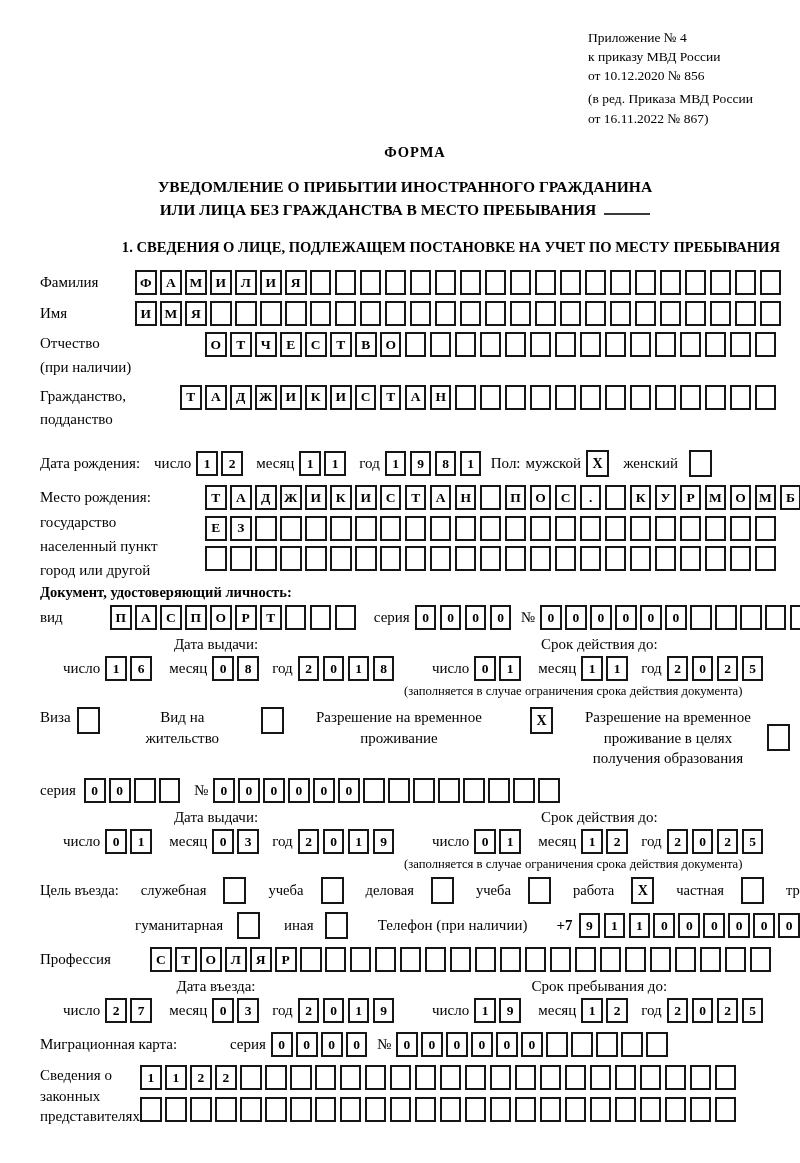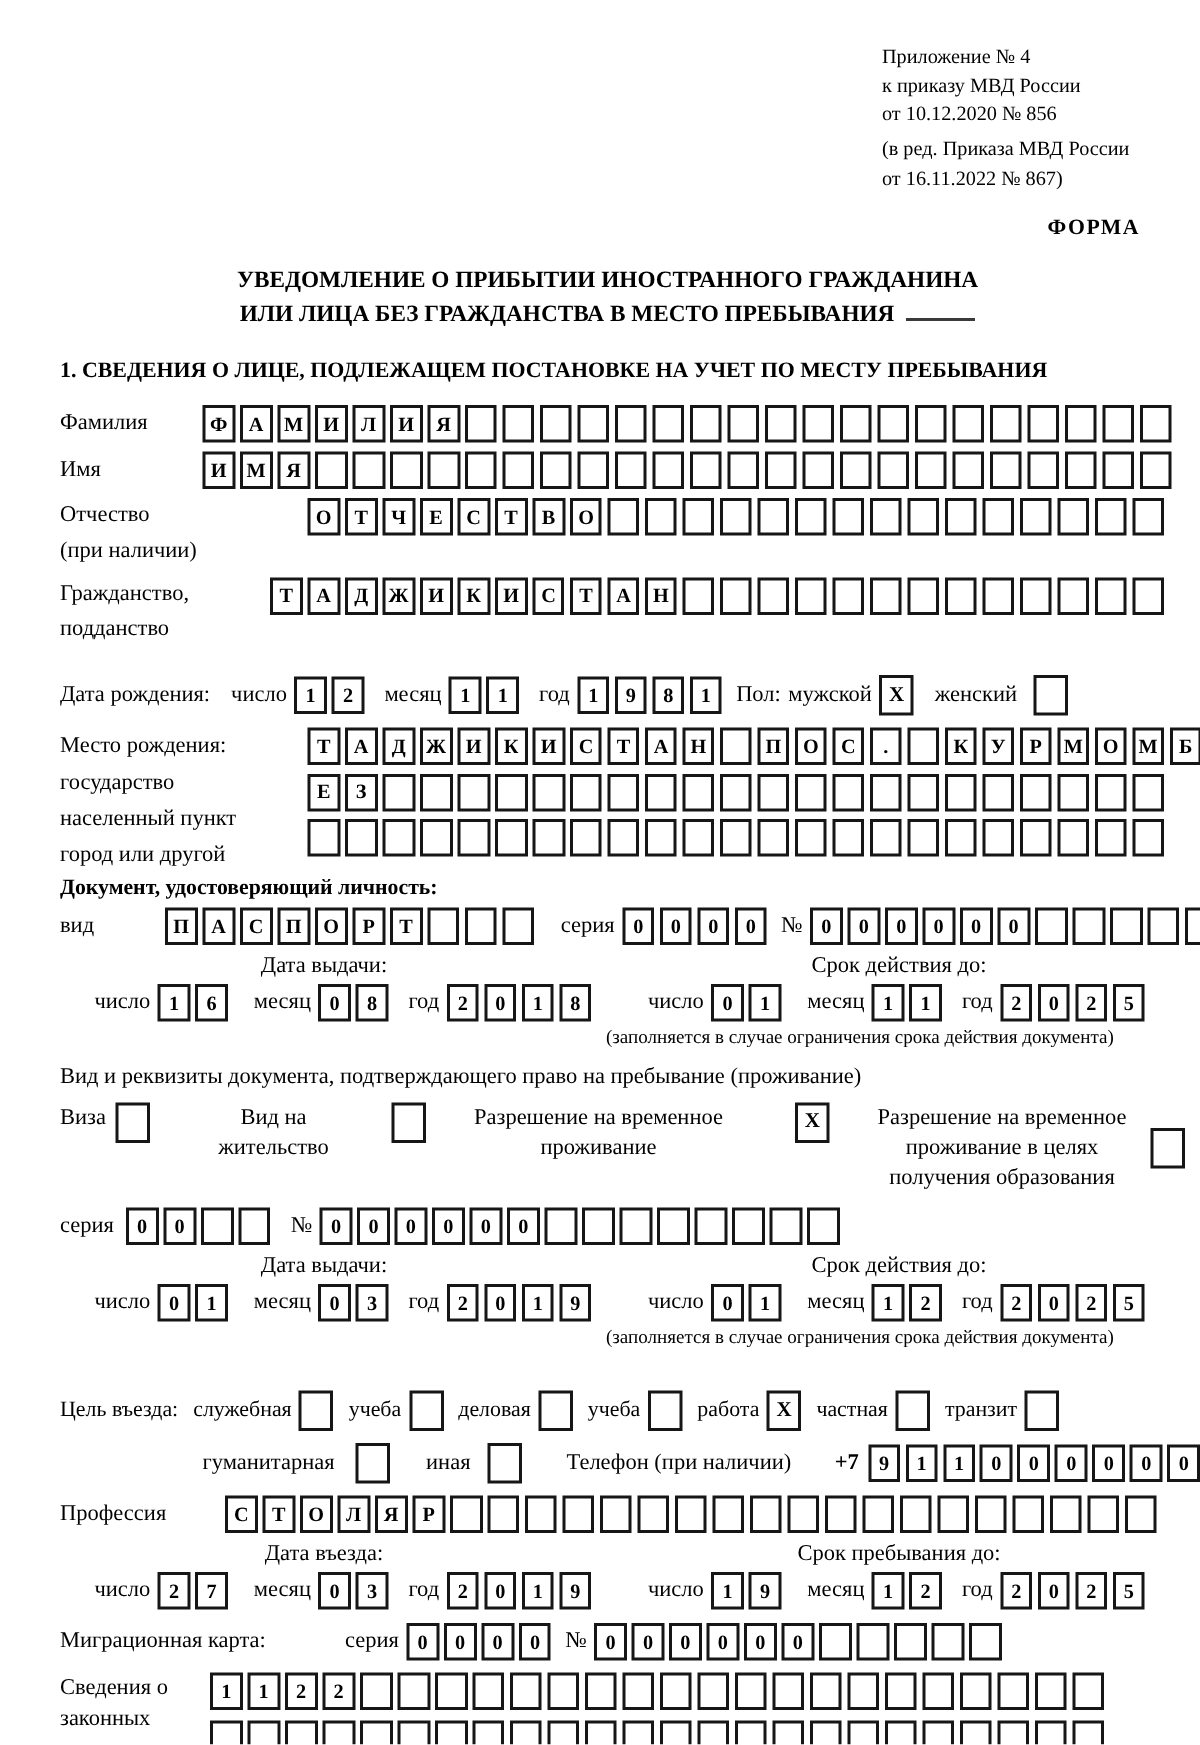--- a/index.html
+++ b/index.html
@@ -1,24 +1,24 @@
 <!DOCTYPE html>
 <html><head>
 <meta charset="utf-8">
 <style>
   html,body{margin:0;padding:0;background:#fff;}
   .page{width:800px;height:1163px;box-sizing:border-box;background:#fff;color:#000;
         font-family:"Liberation Serif","DejaVu Serif",serif;padding:28px 10px 8px 40px;overflow:hidden;}
   .apx{margin-left:548px;font-size:13.5px;line-height:1.42;}
   .apx div{white-space:nowrap;}
   .apx .p2{margin-top:4px;}
-  .forma{margin-top:16px;margin-right:30px;text-align:right;font-weight:bold;font-size:14.5px;letter-spacing:1px;}
+  .forma{margin-top:16px;text-align:center;font-weight:bold;font-size:14.5px;letter-spacing:1px;}
   .title{margin-top:14px;margin-right:20px;text-align:center;font-weight:bold;font-size:15.5px;line-height:1.5;}
   .blank{display:inline-block;width:46px;border-bottom:2px solid #3a3a3a;height:13px;margin-left:8px;}
-  .sec{margin-top:18px;text-align:left;font-weight:bold;font-size:14.6px;margin-right:10px;}
+  .sec{margin-top:18px;text-align:right;font-weight:bold;font-size:14.6px;margin-right:10px;}
   .frow{display:flex;align-items:center;margin-top:6px;font-size:15px;}
   .top{align-items:flex-start;}
   .flabel{flex:none;}
   .w95{width:95px;}  .w110{width:110px;} .w140{width:140px;} .w165{width:165px;}
   .cells{display:flex;flex:none;}
   .cell{flex:none;display:flex;align-items:center;justify-content:center;box-sizing:content-box;
         width:17.6px;height:21px;border:2px solid #161616;margin-right:3.4px;
         font-size:13.5px;font-weight:bold;background:#fff;}
   .box{flex:none;display:flex;align-items:center;justify-content:center;box-sizing:content-box;
        width:19px;height:23px;border:2px solid #161616;font-size:14px;font-weight:bold;background:#fff;}
@@ -392,21 +392,20 @@
             <span class="cell">0</span>
             <span class="cell">2</span>
             <span class="cell">5</span>
           </span>
       </div>
       <div class="dnote">(заполняется в случае ограничения срока действия документа)</div>
     </div>
   </div>
 
   <div class="intro">
-    <div>Вид и реквизиты документа, подтверждающего право на пребывание (проживание)</div>
   </div>
 
   <div class="opts">
     <div class="opt">
       <span class="optlabel">Виза</span>
       <span class="box ml6"></span>
     </div>
     <div class="opt" style="margin-left:26px;">
       <span class="optlabel">Вид на жительство</span>
       <span class="box" style="margin-left:22px;"></span>
@@ -489,21 +488,21 @@
             <span class="cell">2</span>
             <span class="cell">0</span>
             <span class="cell">2</span>
             <span class="cell">5</span>
           </span>
       </div>
       <div class="dnote">(заполняется в случае ограничения срока действия документа)</div>
     </div>
   </div>
 
-  <div class="frow" style="margin-top:28px;font-size:14.6px;">
+  <div class="frow" style="margin-top:5px;font-size:14.6px;gap:12px;">
     <span class="flabel">Цель въезда:</span>
     <span class="purp ml6">служебная</span>
     <span class="box"></span>
     <span class="purp">учеба</span>
     <span class="box"></span>
     <span class="purp">деловая</span>
     <span class="box"></span>
     <span class="purp">учеба</span>
     <span class="box"></span>
     <span class="purp">работа</span>

